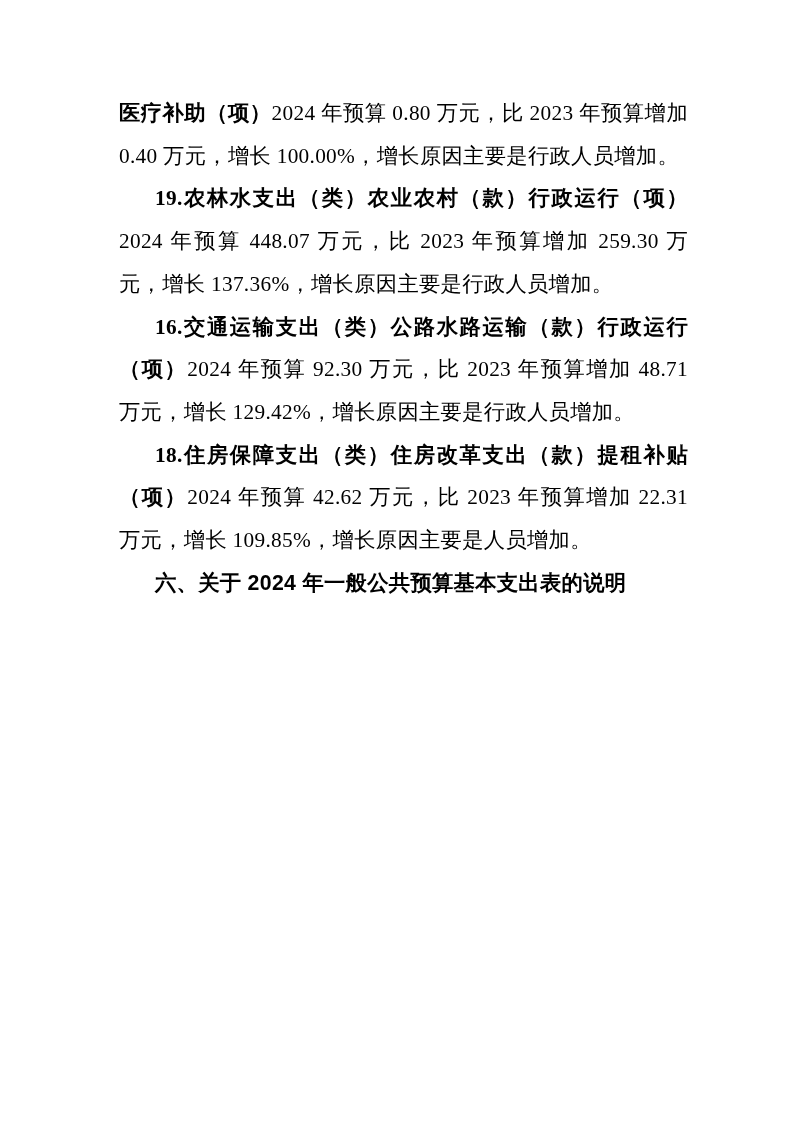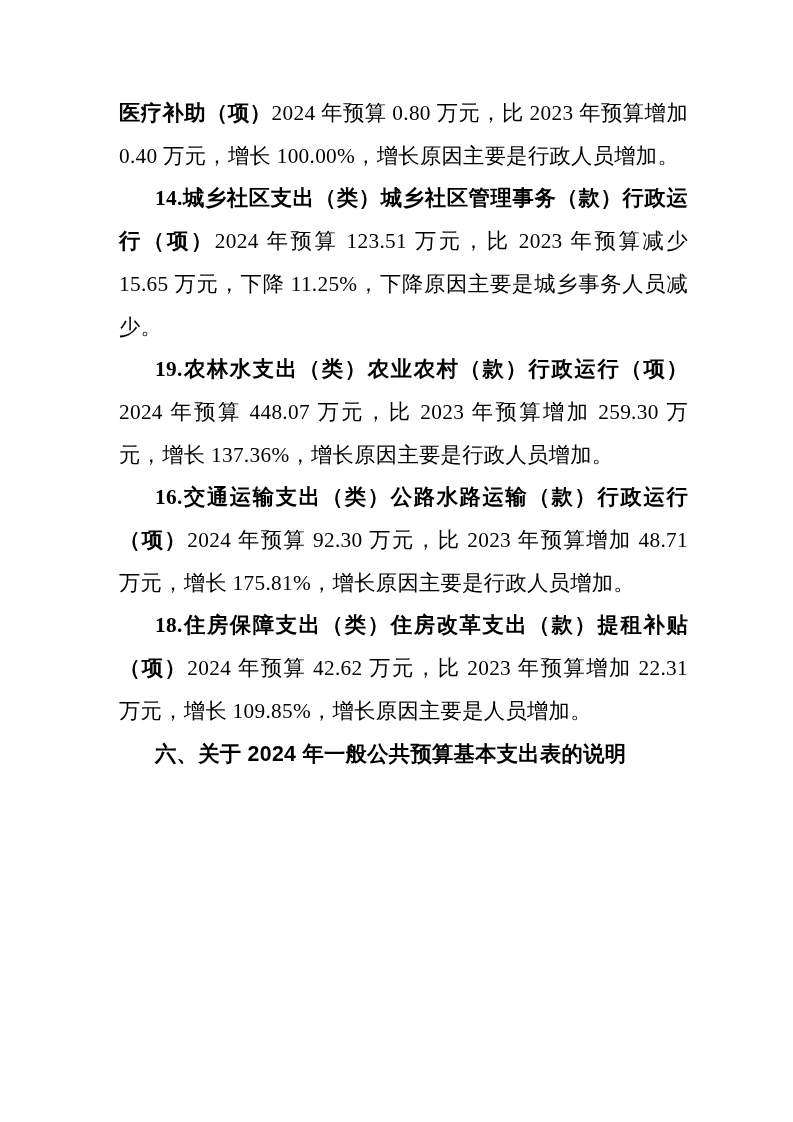--- a/index.html
+++ b/index.html
@@ -36,25 +36,24 @@
     font-weight: bold;
   }
 </style>
 </head>
 <body>
 
 <div class="page">
 
   <p class="para"><span class="lead">医疗补助（项）</span><span>2024 年预算 0.80 万元，比 2023 年预算增加 0.40 万元，增长 100.00%，增长原因主要是行政人员增加。</span></p>
 
-  <p class="para indent"><span class="lead">14.城乡社区支出（类）城乡社区管理事务（款）行政运行（项）</span><span>2024 年预算 123.51 万元，比 2023 年预算减少 15.65 万元，下降 11.25%，下降原因主要是城乡事务人员减少。</span></p>
 
   <p class="para indent"><span class="lead">19.农林水支出（类）农业农村（款）行政运行（项）</span><span>2024 年预算 448.07 万元，比 2023 年预算增加 259.30 万元，增长 137.36%，增长原因主要是行政人员增加。</span></p>
 
-  <p class="para indent"><span class="lead">16.交通运输支出（类）公路水路运输（款）行政运行（项）</span><span>2024 年预算 92.30 万元，比 2023 年预算增加 48.71 万元，增长 175.81%，增长原因主要是行政人员增加。</span></p>
+  <p class="para indent"><span class="lead">16.交通运输支出（类）公路水路运输（款）行政运行（项）</span><span>2024 年预算 92.30 万元，比 2023 年预算增加 48.71 万元，增长 129.42%，增长原因主要是行政人员增加。</span></p>
 
 
   <p class="para indent"><span class="lead">18.住房保障支出（类）住房改革支出（款）提租补贴（项）</span><span>2024 年预算 42.62 万元，比 2023 年预算增加 22.31 万元，增长 109.85%，增长原因主要是人员增加。</span></p>
 
 
   <p class="para indent heading-sans">六、关于 2024 年一般公共预算基本支出表的说明</p>
 
 
 </div>
 

